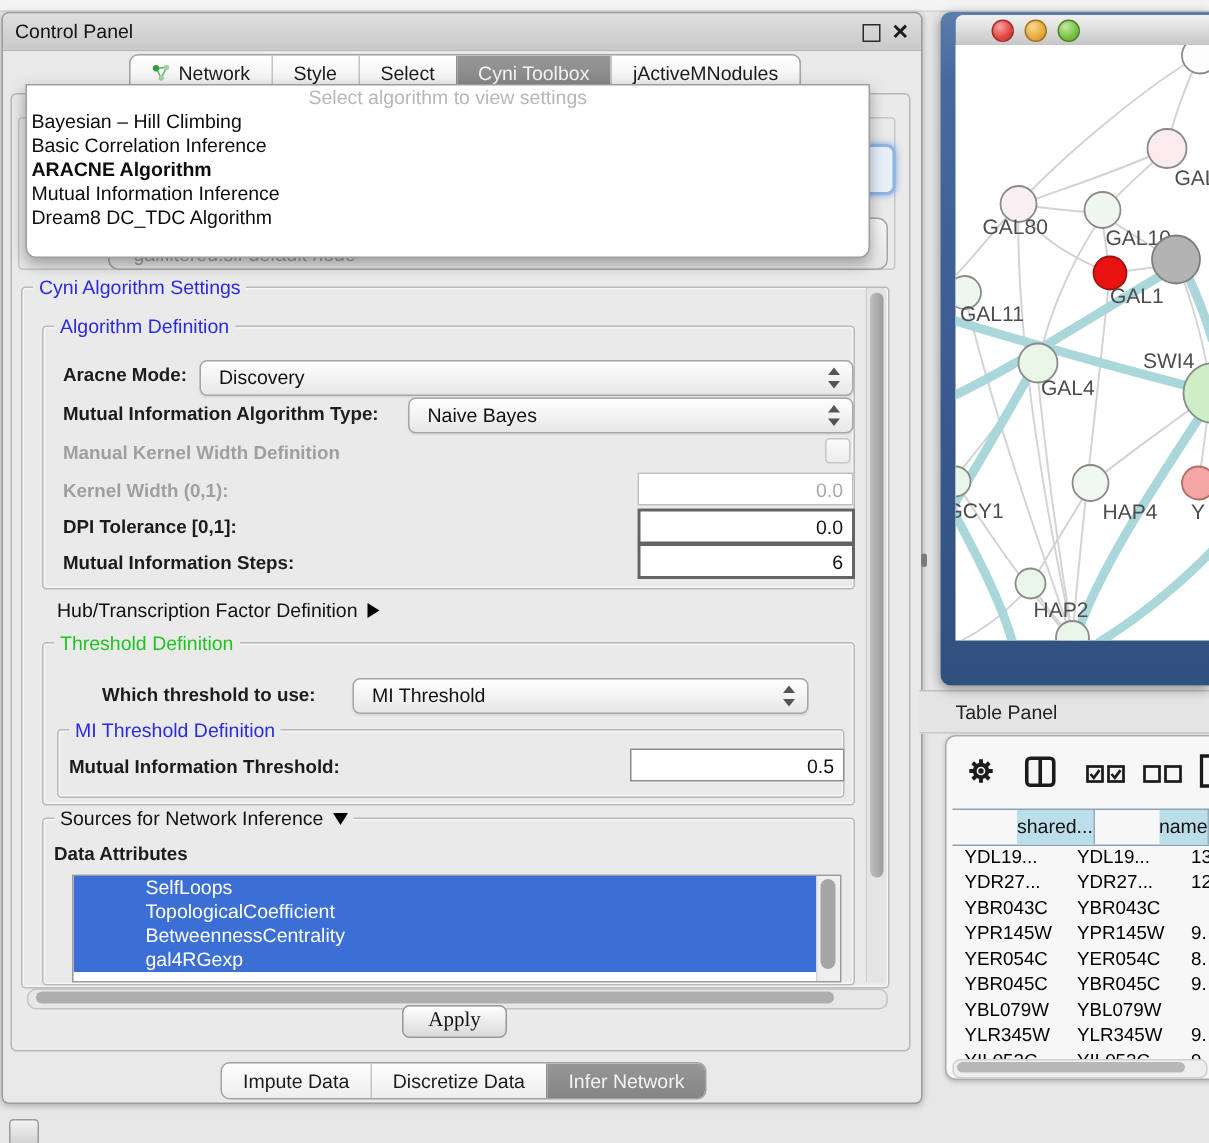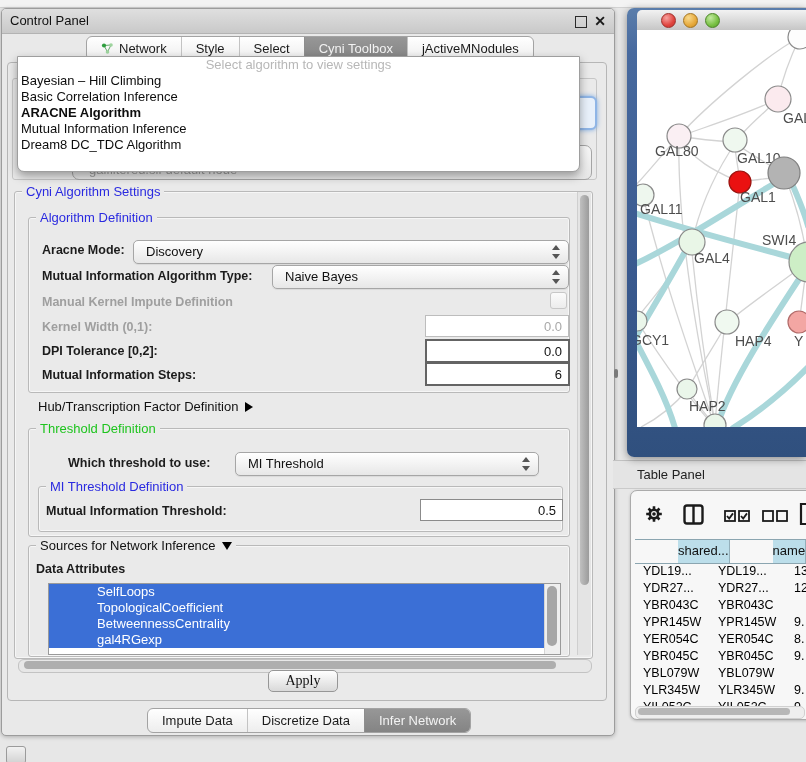--- a/index.html
+++ b/index.html
@@ -202,29 +202,29 @@
 
   <div class="lbl" style="left:42px;top:269px">Mutual Information Algorithm Type:</div>
   <div class="combo" style="left:272px;top:265px;width:295px">
     <span class="val">Naive Bayes</span>
     <span class="steppers">
         <i class="up"></i>
         <i class="dn"></i>
       </span>
   </div>
 
-  <div class="lbl dis" style="left:42px;top:295px">Manual Kernel Impute Definition</div>
+  <div class="lbl dis" style="left:42px;top:295px">Manual Kernel Width Definition</div>
   <div class="cb" style="left:550px;top:292px"></div>
 
   <div class="lbl dis" style="left:42px;top:320px">Kernel Width (0,1):</div>
   <div class="tf dim" style="left:425px;top:315px;width:142px">
     <span class="v">0.0</span>
   </div>
 
-  <div class="lbl" style="left:42px;top:344px">DPI Tolerance [0,2]:</div>
+  <div class="lbl" style="left:42px;top:344px">DPI Tolerance [0,1]:</div>
   <div class="tf strong" style="left:425px;top:339px;width:141px">
     <span class="v">0.0</span>
   </div>
 
   <div class="lbl" style="left:42px;top:368px">Mutual Information Steps:</div>
   <div class="tf strong" style="left:425px;top:362px;width:141px">
     <span class="v">6</span>
   </div>
 
   <div class="plain" style="left:38px;top:399px">

